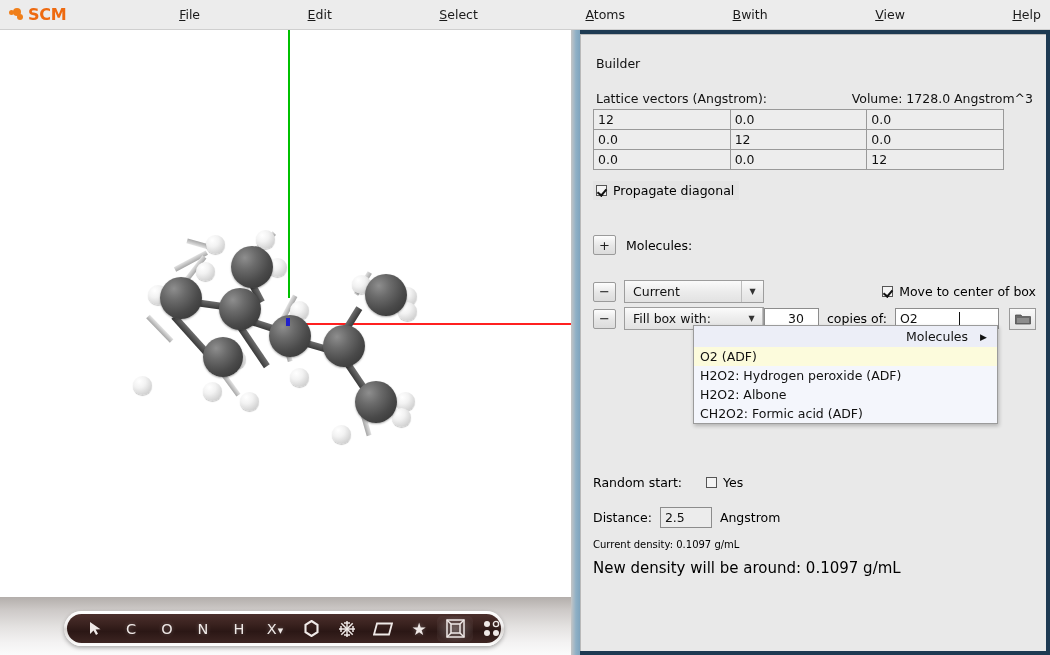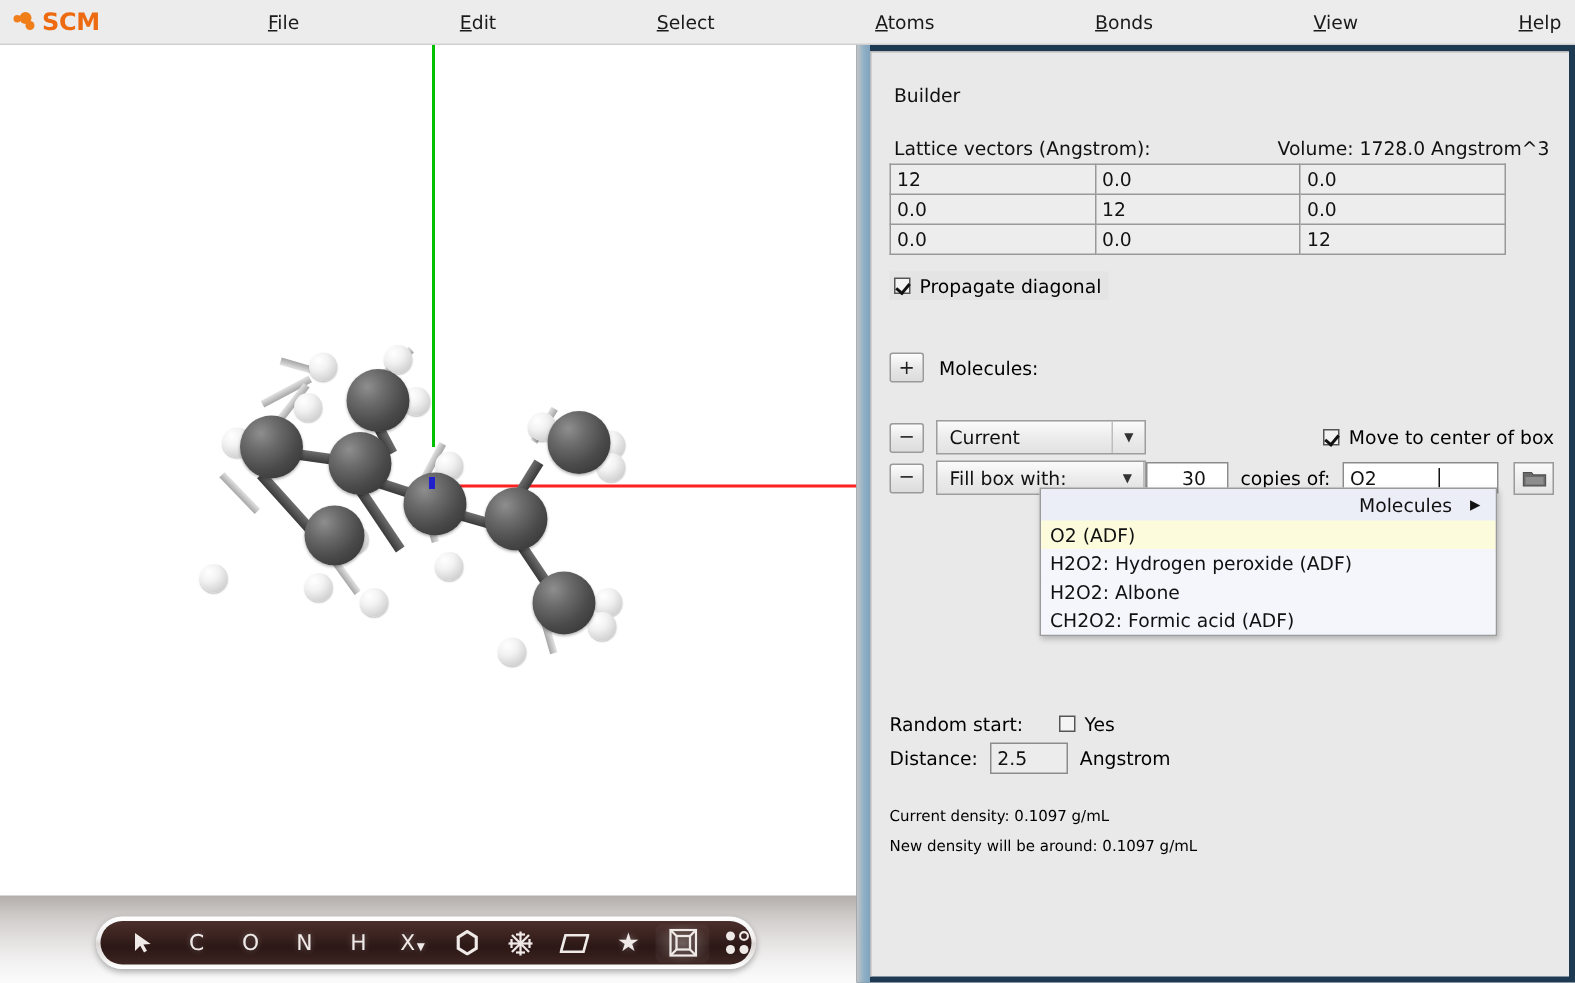--- a/index.html
+++ b/index.html
@@ -189,44 +189,44 @@
   .dd-head .arrow{font-size:9px;}
   .dd-item{
     padding:2px 0 2px 6px;font-size:12.5px;color:#111;background:#f4f6fc;
     white-space:nowrap;cursor:default;
   }
   .dd-item.sel{background:#fcfbdc;}
 
   .randrow{position:absolute;left:12px;top:440px;display:flex;align-items:center;font-size:12.5px;}
   .randrow .chk{margin-left:24px;margin-right:6px;}
   .distrow{position:absolute;left:12px;top:460px;display:flex;align-items:center;font-size:12.5px;}
-  .distrow .txtin{width:52px;margin:0 8px;background:#ececec;}
+  .distrow .txtin{width:52px;margin:12px 8px;background:#ececec;}
 
   .dens1{position:absolute;left:12px;top:504px;font-size:10px;}
-  .dens2{position:absolute;left:12px;top:524px;font-size:10px;}
+  .dens2{position:absolute;left:12px;top:524px;font-size:15px;}
 </style>
 </head>
 <body>
 
 <div class="app">
 
   <div class="menubar">
     <div class="logo">
       <span class="logo-dots">
         <i class="d1"></i>
           <i class="d2"></i>
           <i class="d3"></i>
       </span>
       <span class="logo-text">SCM</span>
     </div>
     <div class="menuitem"><u>F</u><span>ile</span></div>
     <div class="menuitem"><u>E</u><span>dit</span></div>
     <div class="menuitem"><u>S</u><span>elect</span></div>
     <div class="menuitem"><u>A</u><span>toms</span></div>
-    <div class="menuitem"><u>B</u><span>onds</span></div>
+    <div class="menuitem"><u>B</u><span>with</span></div>
     <div class="menuitem"><u>V</u><span>iew</span></div>
     <div class="menuitem"><u>H</u><span>elp</span></div>
   </div>
 
   <div class="viewport">
     <div class="axis-y"></div>
     <div class="axis-x"></div>
 
     <div class="mol">
 

